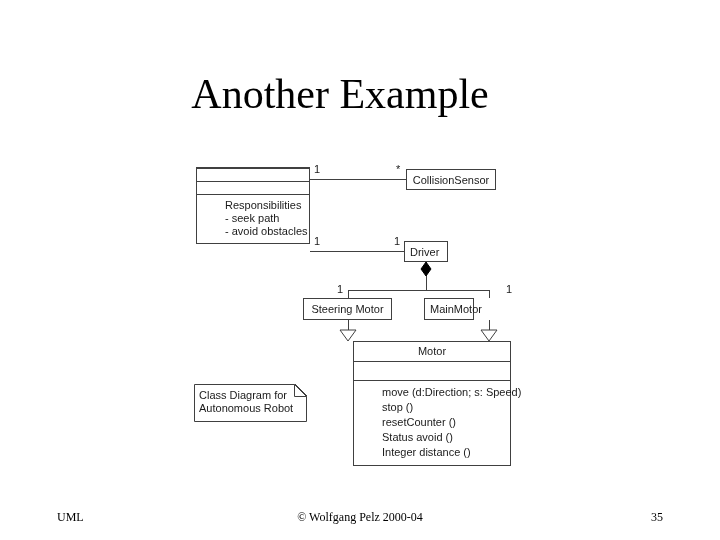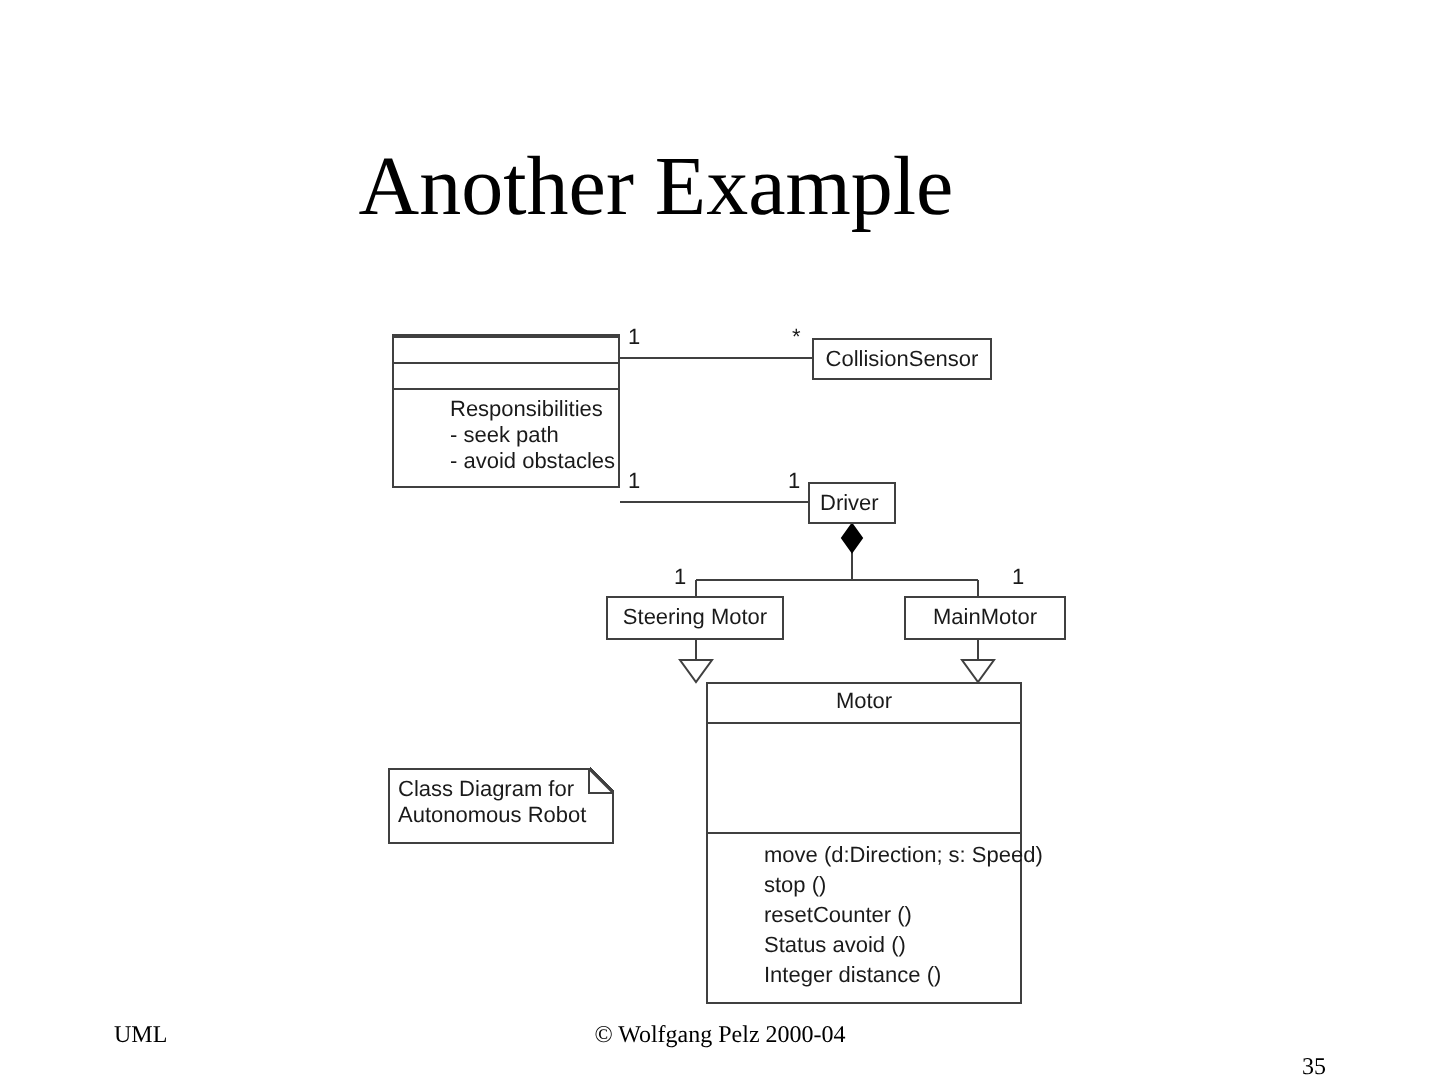--- a/index.html
+++ b/index.html
@@ -26,20 +26,21 @@
     position: absolute;
     left: 0;
     top: 70px;
     width: 656px;
     text-align: center;
     font-family: "Liberation Serif", serif;
     font-size: 42px;
     line-height: 48px;
     color: #000000;
     white-space: nowrap;
+    padding-left: 12px;
   }
 
   
   #diagram {
     position: absolute;
     left: 0;
     top: 0;
     width: 720px;
     height: 500px;
   }
@@ -94,30 +95,30 @@
     left: 404px; top: 241px; width: 44px; height: 21px;
   }
   #class-driver .name-comp { padding-top: 4px; }
 
   #class-steeringmotor {
     left: 303px; top: 298px; width: 89px; height: 22px;
   }
   #class-steeringmotor .name-comp { padding-top: 4px; text-align: center; }
 
   #class-mainmotor {
-    left: 452px; top: 298px; width: 81px; height: 22px;
+    left: 424px; top: 298px; width: 50px; height: 22px;
   }
   #class-mainmotor .name-comp { padding-top: 4px; text-align: center; }
 
   #class-motor {
     left: 353px; top: 341px; width: 158px;
   }
   #class-motor .name-comp { height: 19px; padding-top: 3px; text-align: center; }
   #class-motor .attr-comp { height: 19px; }
-  #class-motor .ops-comp { padding-top: 4px; padding-bottom: 5px; margin-top: 36px; }
+  #class-motor .ops-comp { padding-top: 4px; padding-bottom: 5px; }
   #class-motor .ops-comp .line { line-height: 15px; }
 
   
   #note-robot {
     position: absolute;
     left: 194px;
     top: 384px;
     width: 124px;
     height: 38px;
   }
@@ -153,21 +154,21 @@
     left: 0;
     top: 508px;
     width: 720px;
     height: 22px;
     font-family: "Liberation Serif", serif;
     font-size: 12px;
     color: #000000;
   }
   #footer-left   { position: absolute; left: 57px;  top: 2px; }
   #footer-center { position: absolute; left: 0; top: 2px; width: 720px; text-align: center; }
-  #footer-right  { position: absolute; right: 57px; top: 18px; text-align: right; }
+  #footer-right  { position: absolute; right: 57px; top: 2px; text-align: right; }
 </style>
 </head>
 <body>
 
 <div id="slide">
 
   <div id="slide-title">Another Example</div>
 
   <div id="diagram">
 

